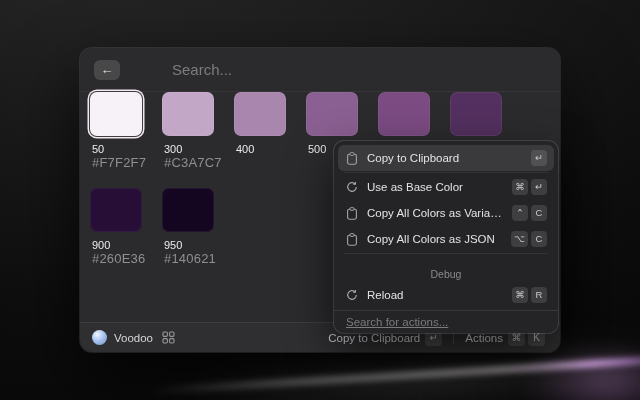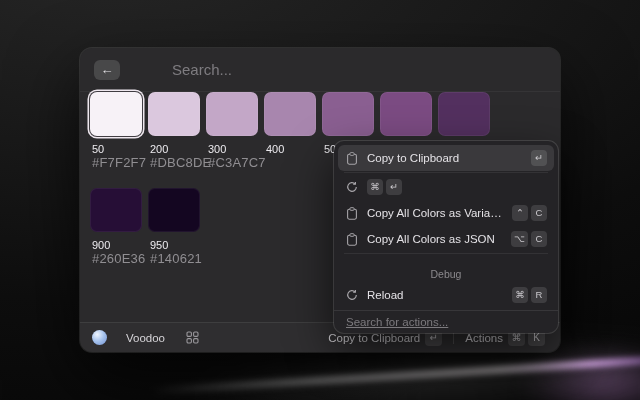--- a/index.html
+++ b/index.html
@@ -52,21 +52,21 @@
   }
   .back-btn {
     width:26px; height:20px; border:none; border-radius:6px;
     background:rgba(255,255,255,0.14);
     color:#e2e0e4; font-size:13px; line-height:1;
     display:flex; align-items:center; justify-content:center;
     cursor:pointer; font-family:inherit;
   }
   .search-ph { font-size:15px; color:#7e7c80;margin-left:40px; }
 
-  .swatch-row { display:flex; gap:6px; padding:0 10px; margin-top:0; }
+  .swatch-row { display:flex; gap:20px; padding:0 10px; margin-top:0; }
   .swatch-row.row2 { margin-top:20px; }
   .swatch-cell { width:52px; flex:0 0 52px; }
   .swatch {
     height:44px; border-radius:7px;
     box-shadow: inset 0 0 0 1px rgba(255,255,255,0.06);
     cursor:pointer;
   }
   .swatch.selected {
     box-shadow: 0 0 0 1px rgba(20,18,22,0.8), 0 0 0 2.5px #efe8ef;
   }
@@ -75,21 +75,21 @@
 
   .footer {
     position:absolute; left:0; right:0; bottom:0; height:30px;
     display:flex; align-items:center; justify-content:space-between;
     padding:0 12px;
     border-top:1px solid rgba(255,255,255,0.08);
     background:rgba(255,255,255,0.02);
     border-radius:0 0 12px 12px;
     font-size:11.5px; color:#d6d4d8;
   }
-  .footer-left { display:flex; align-items:center; gap:19px; }
+  .footer-left { display:flex; align-items:center; gap:7px; }
   .ext-icon {
     width:15px; height:15px; border-radius:50%;
     background: radial-gradient(circle at 35% 30%, #f0f6ff 0%, #a8c4ee 45%, #6f8fd0 100%);
   }
   .grid-icon { display:flex; color:#9a989c; margin-left:2px; }
   .footer-right { display:flex; align-items:center; gap:8px; }
   .f-action { display:flex; align-items:center; gap:5px; padding:2px 3px; border-radius:5px; cursor:pointer; }
   .f-div { width:1px; height:13px; background:rgba(255,255,255,0.15); }
 
   .key {
@@ -149,25 +149,20 @@
   </div>
 
   <div class="swatch-row" id="swatch-row-1">
   <div class="swatch-cell">
     <div class="swatch selected" style="background: rgb(247, 242, 247);"></div>
     <div class="swatch-step">50</div>
     <div class="swatch-hex">#F7F2F7</div>
   </div>
 
 
-  <div class="swatch-cell">
-    <div class="swatch" style="background: rgb(219, 200, 222);"></div>
-    <div class="swatch-step">200</div>
-    <div class="swatch-hex">#DBC8DE</div>
-  </div>
 
   <div class="swatch-cell">
     <div class="swatch" style="background: rgb(195, 167, 199);"></div>
     <div class="swatch-step">300</div>
     <div class="swatch-hex">#C3A7C7</div>
   </div>
 
   <div class="swatch-cell">
     <div class="swatch" style="background: rgb(168, 134, 174);"></div>
     <div class="swatch-step">400</div>
@@ -252,20 +247,21 @@
         </span>
   </div>
 <div class="menu-divider"></div>
   <div class="menu-item">
     <span class="mi-icon">
           <svg width="12" height="12" viewBox="0 0 12 12" fill="none" stroke="currentColor" stroke-width="1.2">
             <path d="M10.3 6a4.3 4.3 0 1 1-1.2-3"></path>
             <path d="M9.4 0.9v2.3H7.1"></path>
           </svg>
         </span>
+    <span class="mi-label">Use as Base Color</span>
     <span class="mi-keys">
           <span class="key">⌘</span>
           <span class="key">↵</span>
         </span>
   </div>
 
   <div class="menu-item">
     <span class="mi-icon">
           <svg width="12" height="13" viewBox="0 0 12 13">
             <rect x="1.6" y="2.2" width="8.8" height="10" rx="1.6" fill="none" stroke="currentColor" stroke-width="1.1"></rect>

